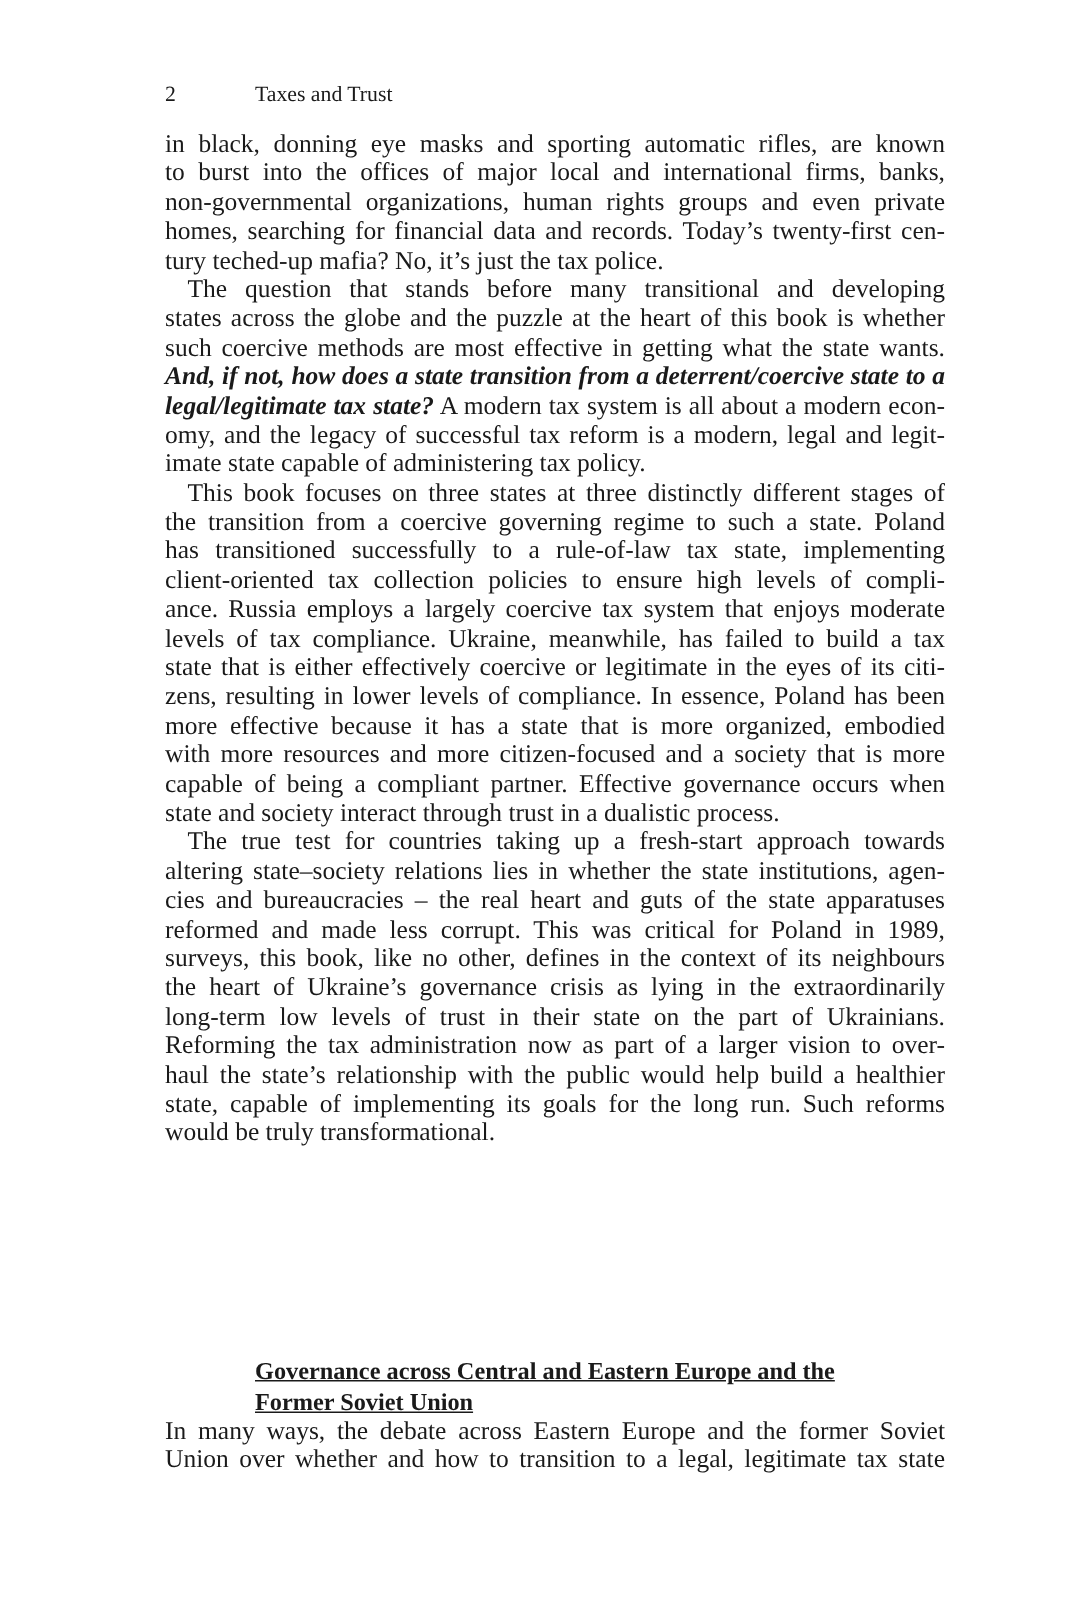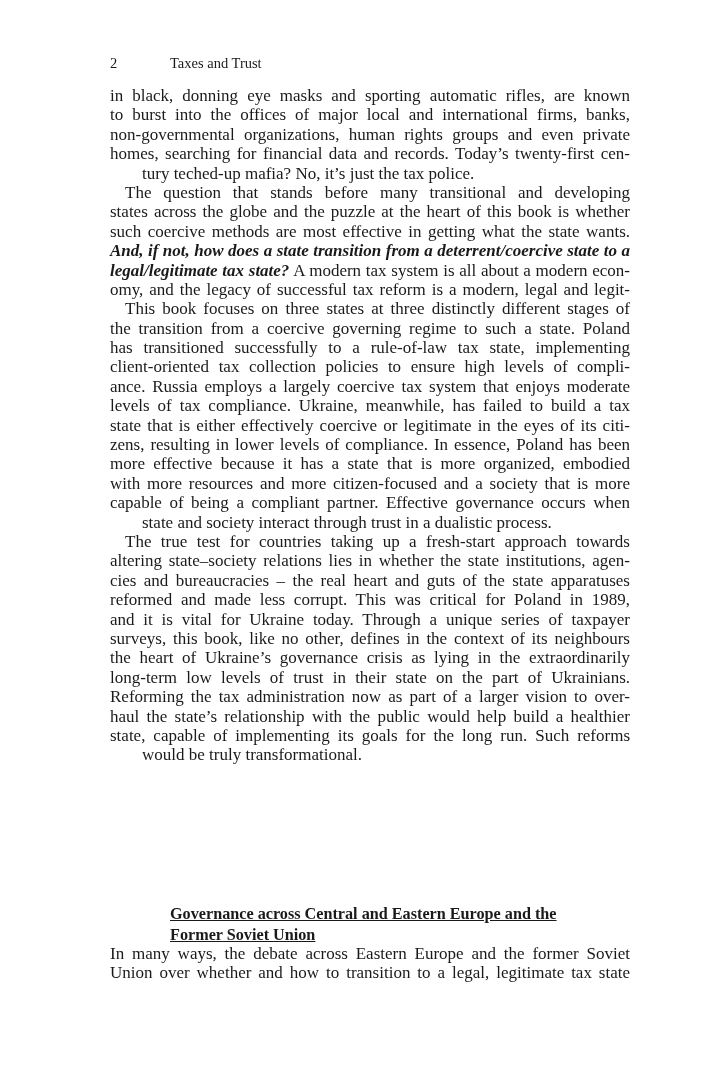--- a/index.html
+++ b/index.html
@@ -14,21 +14,21 @@
     }
     .running-head .page-num { width: 60px; }
     .text-block {
       position: absolute; left: 110px; width: 520px; top: 86px;
     }
     .line {
       display: block; height: 19.4px; line-height: 19.4px;
       font-size: 17px; white-space: nowrap;
       text-align: justify; text-align-last: justify;
     }
-    .line.last { text-align-last: left; margin-left: 32px; }
+    .line.last { text-align-last: left; }
     .line.indent { padding-left: 15px; }
     .line i { font-style: italic; font-weight: bold; }
     .heading {
       position: absolute; left: 170px; top: 904px; width: 460px;
       font-weight: bold; font-size: 16.2px; line-height: 21px; text-decoration: underline;
     }
     .heading .hline { display: block; white-space: nowrap; }
     .text-block2 {
       position: absolute; left: 110px; width: 520px; top: 944px;
     }
@@ -51,20 +51,21 @@
     <span class="line last">tury teched-up mafia? No, it’s just the tax police.</span>
   </div>
 
   <div>
     <span class="line indent">The question that stands before many transitional and developing</span>
     <span class="line">states across the globe and the puzzle at the heart of this book is whether</span>
     <span class="line">such coercive methods are most effective in getting what the state wants.</span>
     <span class="line"><i>And, if not, how does a state transition from a deterrent/coercive state to a</i></span>
     <span class="line"><i>legal/legitimate tax state?</i><span> A modern tax system is all about a modern econ-</span></span>
     <span class="line">omy, and the legacy of successful tax reform is a modern, legal and legit-</span>
+    <span class="line last">imate state capable of administering tax policy.</span>
   </div>
 
   <div>
     <span class="line indent">This book focuses on three states at three distinctly different stages of</span>
     <span class="line">the transition from a coercive governing regime to such a state. Poland</span>
     <span class="line">has transitioned successfully to a rule-of-law tax state, implementing</span>
     <span class="line">client-oriented tax collection policies to ensure high levels of compli-</span>
     <span class="line">ance. Russia employs a largely coercive tax system that enjoys moderate</span>
     <span class="line">levels of tax compliance. Ukraine, meanwhile, has failed to build a tax</span>
     <span class="line">state that is either effectively coercive or legitimate in the eyes of its citi-</span>
@@ -73,21 +74,20 @@
     <span class="line">with more resources and more citizen-focused and a society that is more</span>
     <span class="line">capable of being a compliant partner. Effective governance occurs when</span>
     <span class="line last">state and society interact through trust in a dualistic process.</span>
   </div>
 
   <div>
     <span class="line indent">The true test for countries taking up a fresh-start approach towards</span>
     <span class="line">altering state–society relations lies in whether the state institutions, agen-</span>
     <span class="line">cies and bureaucracies – the real heart and guts of the state apparatuses</span>
     <span class="line">reformed and made less corrupt. This was critical for Poland in 1989,</span>
-    <span class="line">and it is vital for Ukraine today. Through a unique series of taxpayer</span>
     <span class="line">surveys, this book, like no other, defines in the context of its neighbours</span>
     <span class="line">the heart of Ukraine’s governance crisis as lying in the extraordinarily</span>
     <span class="line">long-term low levels of trust in their state on the part of Ukrainians.</span>
     <span class="line">Reforming the tax administration now as part of a larger vision to over-</span>
     <span class="line">haul the state’s relationship with the public would help build a healthier</span>
     <span class="line">state, capable of implementing its goals for the long run. Such reforms</span>
     <span class="line last">would be truly transformational.</span>
   </div>
 </div>
 

